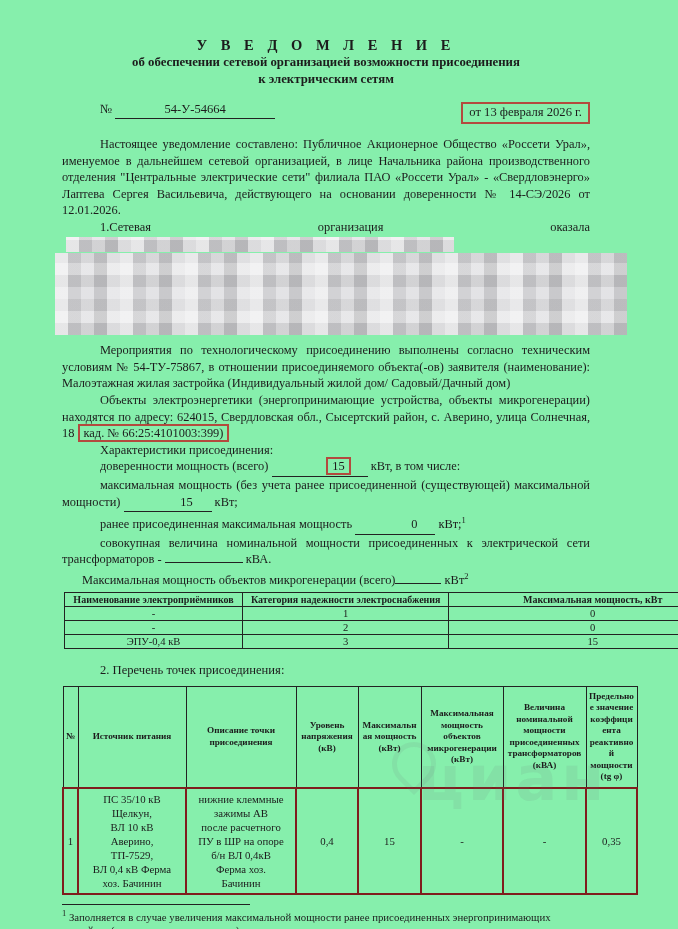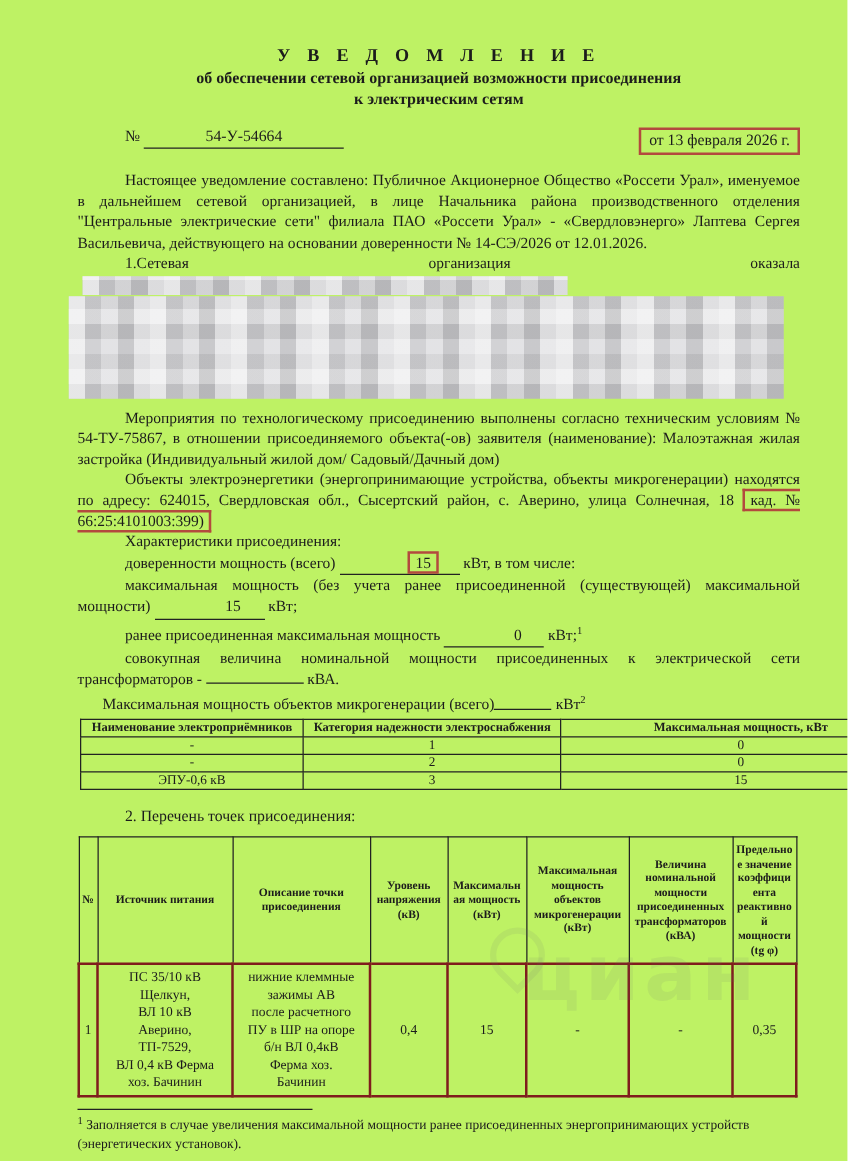--- a/index.html
+++ b/index.html
@@ -1,20 +1,20 @@
 <!DOCTYPE html>
 <html><head>
 <meta charset="utf-8">
 <style>
   html,body{margin:0;padding:0;background:#ffffff;}
   .page{
     position:relative;width:678px;height:929px;box-sizing:border-box;
-    background:#bef264;color:#1c1c1c;
+    background:#86efac;color:#1c1c1c;
     font-family:"Liberation Serif","DejaVu Serif",serif;
-    padding:36px 38px 0 62px;overflow:hidden;
+    padding:36px 88px 0 62px;overflow:hidden;
   }
   .doc-title{text-align:center;font-weight:bold;font-size:14.5px;letter-spacing:5px;line-height:18px;}
   .doc-subtitle{text-align:center;font-weight:bold;font-size:12.8px;line-height:17px;}
   .numrow{display:flex;justify-content:space-between;align-items:flex-start;margin-top:14px;font-size:12.6px;}
   .num-left{padding-left:38px;}
   .num-blank{display:inline-block;min-width:148px;border-bottom:1.5px solid #222;text-align:center;padding:0 6px 1px 6px;}
   .datebox{border:2px solid #b34a3e;padding:1px 6px 2px 6px;}
   p.body{font-size:12.4px;line-height:16.6px;text-align:justify;margin:0;text-indent:38px;}
   p.tight{margin:0;}
   .mosaic{
@@ -130,21 +130,21 @@
         <td>-</td>
         <td>1</td>
         <td>0</td>
       </tr>
       <tr>
         <td>-</td>
         <td>2</td>
         <td>0</td>
       </tr>
       <tr>
-        <td>ЭПУ-0,6 кВ</td>
+        <td>ЭПУ-0,4 кВ</td>
         <td>3</td>
         <td>15</td>
       </tr>
     </tbody>
   </table>
 
   <p class="section-heading">2. Перечень точек присоединения:</p>
 
   <table class="t2">
     <colgroup>

